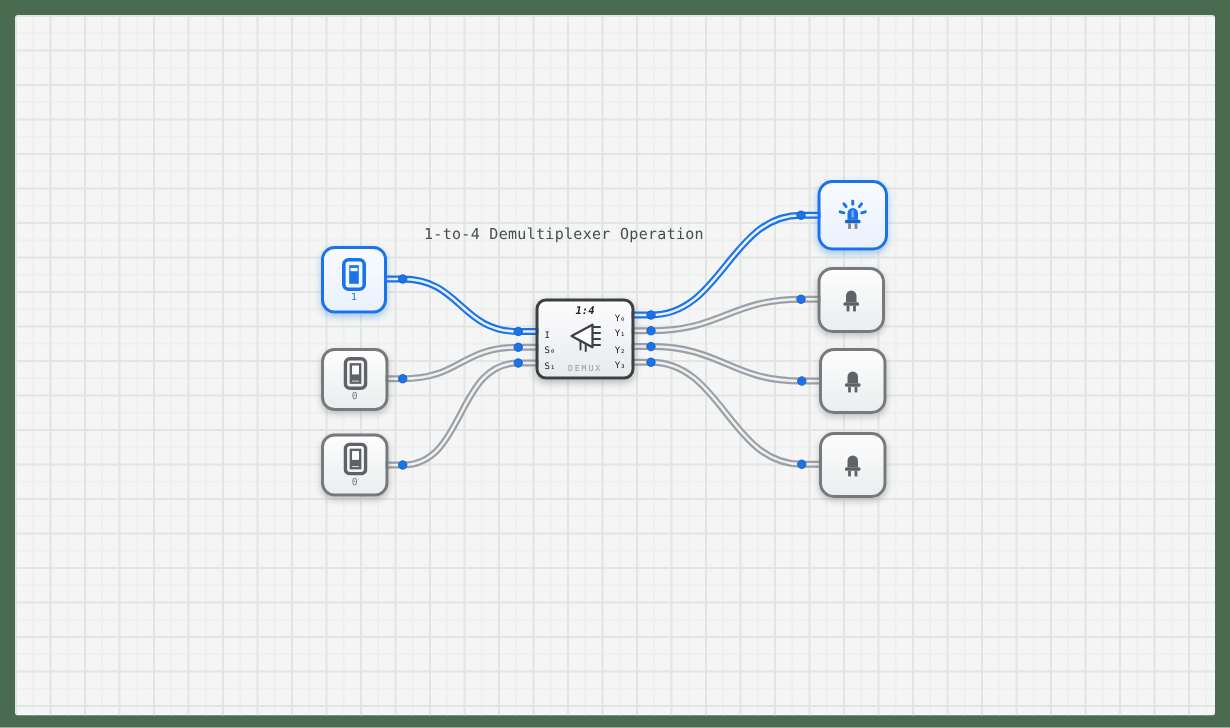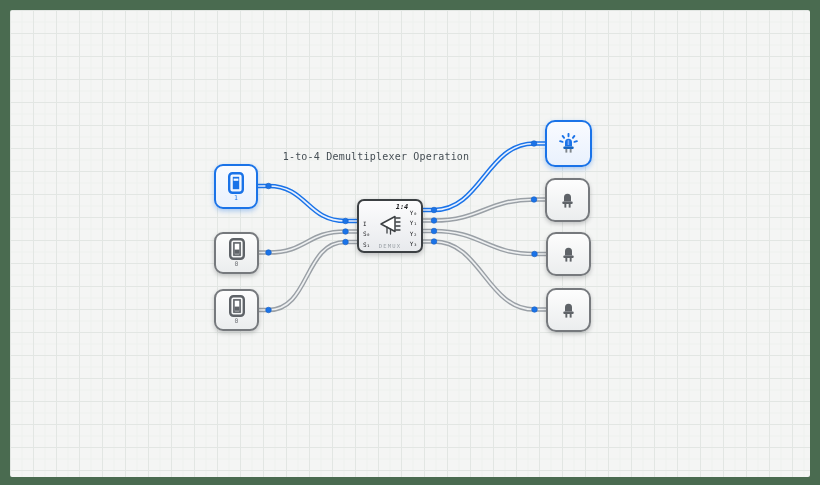--- a/index.html
+++ b/index.html
@@ -47,21 +47,21 @@
   .comp-label{font-size:6.5px;line-height:7px;margin-top:1px;}
   .comp.on .comp-label{color:#1a73e8;}
   .comp.off .comp-label{color:#76797d;}
 
   .demux{
     position:absolute;left:357px;top:199px;width:66px;height:54px;box-sizing:border-box;
     border:2px solid #3c4043;border-radius:7px;
     background:linear-gradient(180deg,#fcfcfd 0%,#e8eaed 100%);
     box-shadow:0 2px 5px rgba(60,64,67,.3);
   }
-  .demux-top{position:absolute;top:2px;left:12px;width:100%;text-align:center;
+  .demux-top{position:absolute;top:2px;left:0;width:100%;text-align:center;
     font-size:7px;font-weight:bold;color:#202124;font-style:italic;}
   .demux-bottom{position:absolute;bottom:2.5px;left:0;width:100%;text-align:center;
     font-size:5.5px;color:#9aa0a6;letter-spacing:1.2px;}
   .pin{position:absolute;font-size:6px;line-height:7px;color:#202124;}
   .pin.in{left:4px;}
   .pin.out{right:4px;text-align:right;}
   .demux-icon{position:absolute;left:19px;top:12px;}
 </style>
 </head>
 <body>

